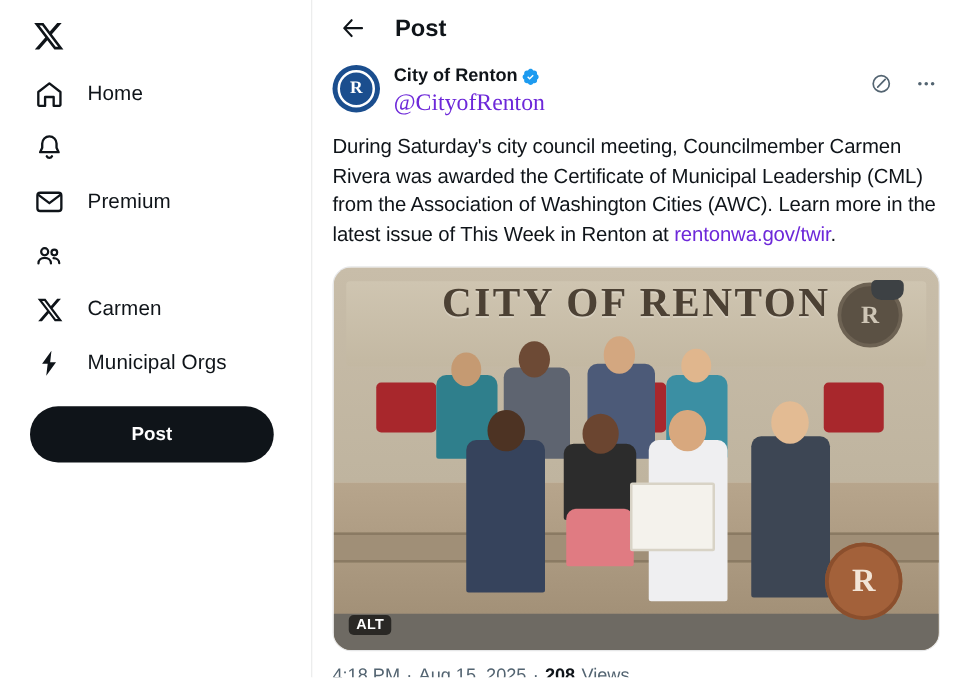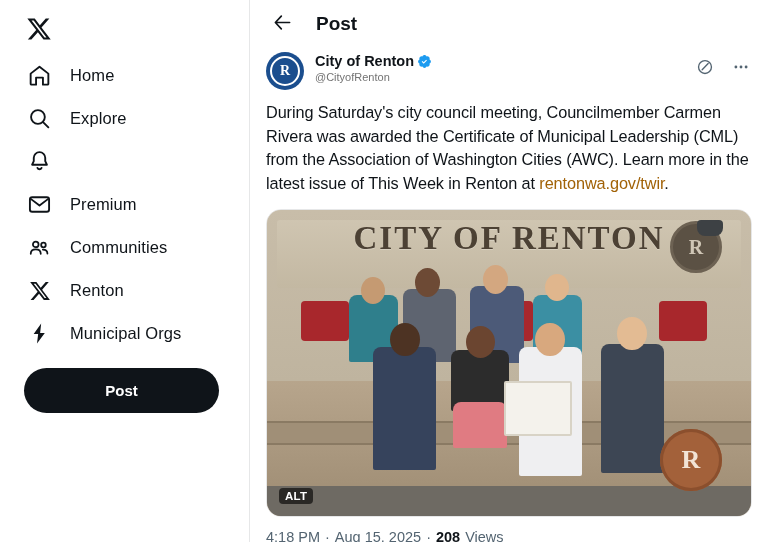--- a/index.html
+++ b/index.html
@@ -149,23 +149,24 @@
   .display-name {
     font-size: 14.5px;
     font-weight: bold;
     color: #0f1419;
   }
   .verified {
     margin-left: 3px;
     display: inline-flex;
   }
   .handle {
-    font-size: 11px;
-    color: #737373;
+    font-size: 19px;
+    color: #6d28d9;
     margin-top: 1px;
+    font-family: Liberation Serif, serif;
   }
   .head-actions {
     margin-left: auto;
     display: flex;
     align-items: center;
     gap: 14px;
     padding-top: 4px;
   }
   .icon-btn {
     width: 22px; height: 22px;
@@ -174,21 +175,21 @@
     color: #536471;
   }
   .post-text {
     margin-top: 11px;
     font-size: 16.3px;
     line-height: 1.45;
     color: #0f1419;
     letter-spacing: -0.1px;
   }
   .post-text a {
-    color: #a16207;
+    color: #6d28d9;
     text-decoration: none;
   }
   .media {
     margin-top: 13px;
     width: 100%;
     height: 308px;
     border-radius: 15px;
     border: 1px solid #e6e7e8;
     position: relative;
     overflow: hidden;
@@ -323,29 +324,20 @@
     <div class="nav">
       <div class="nav-item">
         <span class="nav-icon">
           <svg width="25" height="25" viewBox="0 0 24 24">
               <path fill="none" stroke="#0f1419" stroke-width="1.8" stroke-linejoin="round" d="M3.5 10.2 12 3.6l8.5 6.6V20a.8.8 0 0 1-.8.8h-4.4V14h-6.6v6.8H4.3a.8.8 0 0 1-.8-.8z"></path>
             </svg>
         </span>
         <span class="nav-label">Home</span>
       </div>
 
-      <div class="nav-item">
-        <span class="nav-icon">
-          <svg width="25" height="25" viewBox="0 0 24 24">
-              <circle cx="10.5" cy="10.5" r="6.6" fill="none" stroke="#0f1419" stroke-width="1.8"></circle>
-              <line x1="15.4" y1="15.4" x2="20.5" y2="20.5" stroke="#0f1419" stroke-width="1.8" stroke-linecap="round"></line>
-            </svg>
-        </span>
-        <span class="nav-label">Explore</span>
-      </div>
 
       <div class="nav-item">
         <span class="nav-icon">
           <svg width="25" height="25" viewBox="0 0 24 24">
               <path fill="none" stroke="#0f1419" stroke-width="1.8" stroke-linejoin="round" d="M12 3a5.5 5.5 0 0 0-5.5 5.5v3.2l-1.6 3.4h14.2l-1.6-3.4V8.5A5.5 5.5 0 0 0 12 3z"></path>
               <path fill="none" stroke="#0f1419" stroke-width="1.8" stroke-linecap="round" d="M10 18.2a2.2 2.2 0 0 0 4 0"></path>
             </svg>
         </span>
       </div>
 
@@ -362,30 +354,29 @@
 
       <div class="nav-item">
         <span class="nav-icon">
           <svg width="25" height="25" viewBox="0 0 24 24">
               <circle cx="8.4" cy="9" r="2.7" fill="none" stroke="#0f1419" stroke-width="1.7"></circle>
               <circle cx="15.8" cy="9.6" r="2.2" fill="none" stroke="#0f1419" stroke-width="1.7"></circle>
               <path d="M3.6 18c0-2.6 2.1-4.2 4.8-4.2s4.8 1.6 4.8 4.2" fill="none" stroke="#0f1419" stroke-width="1.7" stroke-linecap="round"></path>
               <path d="M15.2 14c2.4 0 4.4 1.4 4.4 3.8" fill="none" stroke="#0f1419" stroke-width="1.7" stroke-linecap="round"></path>
             </svg>
         </span>
-        <span class="nav-label">Communities</span>
       </div>
 
       <div class="nav-item">
         <span class="nav-icon">
           <svg width="22" height="22" viewBox="0 0 24 24">
               <path fill="#0f1419" d="M18.244 2.25h3.308l-7.227 8.26 8.502 11.24H16.17l-5.214-6.817L4.99 21.75H1.68l7.73-8.835L1.254 2.25H8.08l4.713 6.231zm-1.161 17.52h1.833L7.084 4.126H5.117z"></path>
             </svg>
         </span>
-        <span class="nav-label">Renton</span>
+        <span class="nav-label">Carmen</span>
       </div>
 
       <div class="nav-item">
         <span class="nav-icon">
           <svg width="25" height="25" viewBox="0 0 24 24">
               <path fill="#0f1419" d="M13.6 2.4 6.4 12.4h4.3l-1.1 9.2 7.5-10.2h-4.5z"></path>
             </svg>
         </span>
         <span class="nav-label">Municipal Orgs</span>
       </div>

